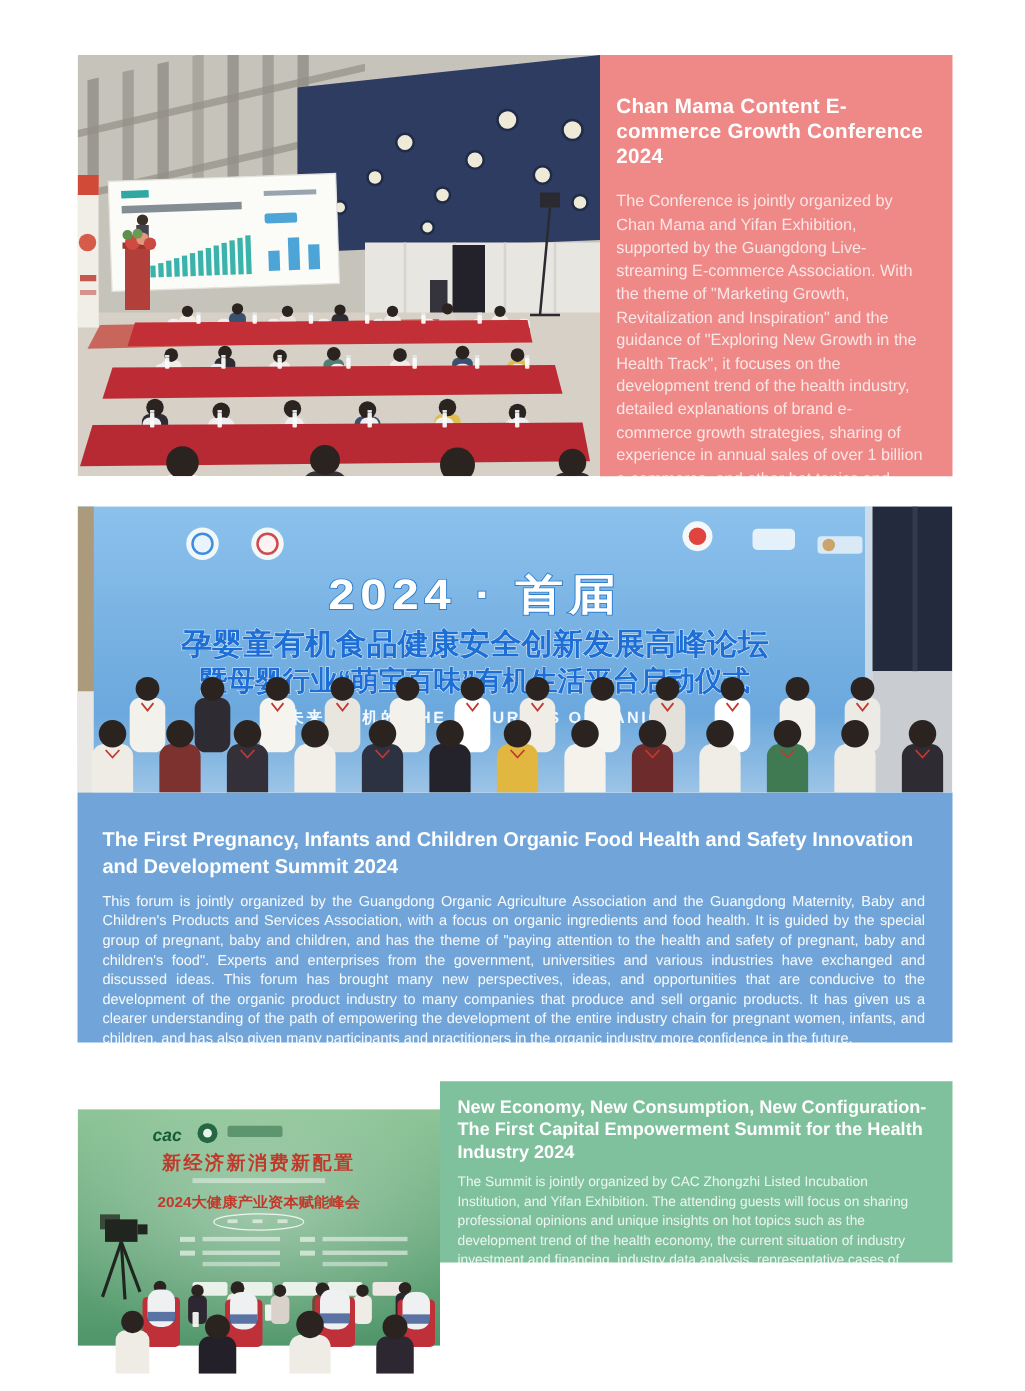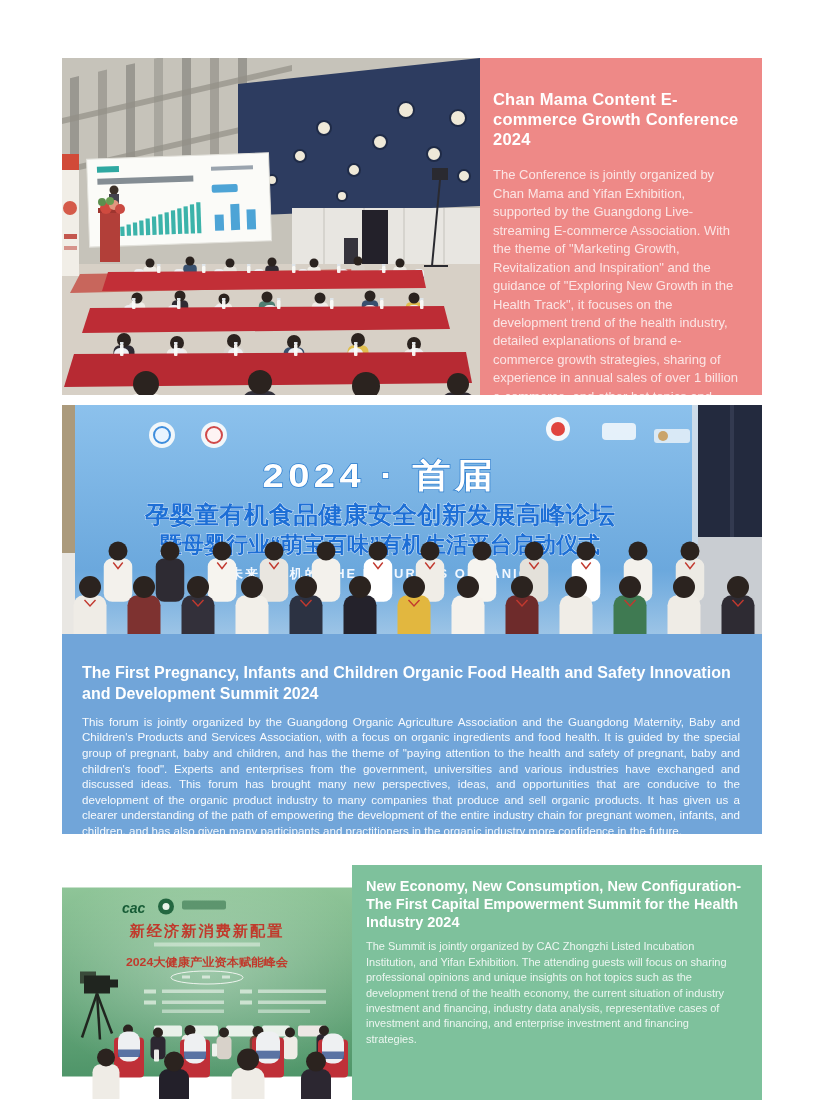--- a/index.html
+++ b/index.html
@@ -1,35 +1,35 @@
 <!DOCTYPE html>
 <html><head>
 <meta charset="utf-8">
 <style>
   *{box-sizing:border-box;margin:0;padding:0}
   body{background:#ffffff;font-family:"Liberation Sans",sans-serif}
   .page{position:relative;width:820px;height:1113px;background:#ffffff;overflow:hidden}
   .card{position:absolute;left:62px;display:flex}
-  .card1{top:58px;width:700px;height:287px}
+  .card1{top:44px;width:700px;height:287px}
   .card2{top:405px;width:700px;height:429px;flex-direction:column}
   .card3{top:865px;width:700px;height:189px}
   .photo{position:relative;overflow:hidden;flex:none}
   .photo svg{display:block;width:100%;height:100%}
   svg text{font-family:"Liberation Sans",sans-serif}
   .photo1{width:418px;height:337px}
   .panel{flex:none}
   .panel1{width:282px;height:337px;padding:32px 20px 0 13px}
   .panel1 h2{font-size:16.5px;line-height:1.2;color:#fff;margin-bottom:17px;letter-spacing:.2px}
   .panel1 p{font-size:13px;line-height:1.42;color:rgba(255,255,255,.78)}
   .photo2{width:700px;height:229px}
   .panel2{width:700px;height:200px;padding:29px 22px 0 20px}
   .panel2 h2{font-size:16px;line-height:1.3;color:#fff;margin-bottom:9px}
   .panel2 p{font-size:11.6px;line-height:1.35;color:rgba(255,255,255,.95);text-align:justify}
   .photo3{width:290px;height:234px}
-  .panel3{width:410px;height:235px;padding:12px 6px 0 14px}
+  .panel3{width:410px;height:145px;padding:12px 6px 0 14px}
   .panel3 h2{font-size:14.5px;line-height:1.25;color:#fff;margin-bottom:8px;padding-right:8px}
   .panel3 p{font-size:11px;line-height:1.4;color:rgba(255,255,255,.85);padding-right:14px}
   .cjk{font-weight:bold}
 </style>
 </head>
 <body>
 
 <div class="page">
 
   <section class="card card1">

